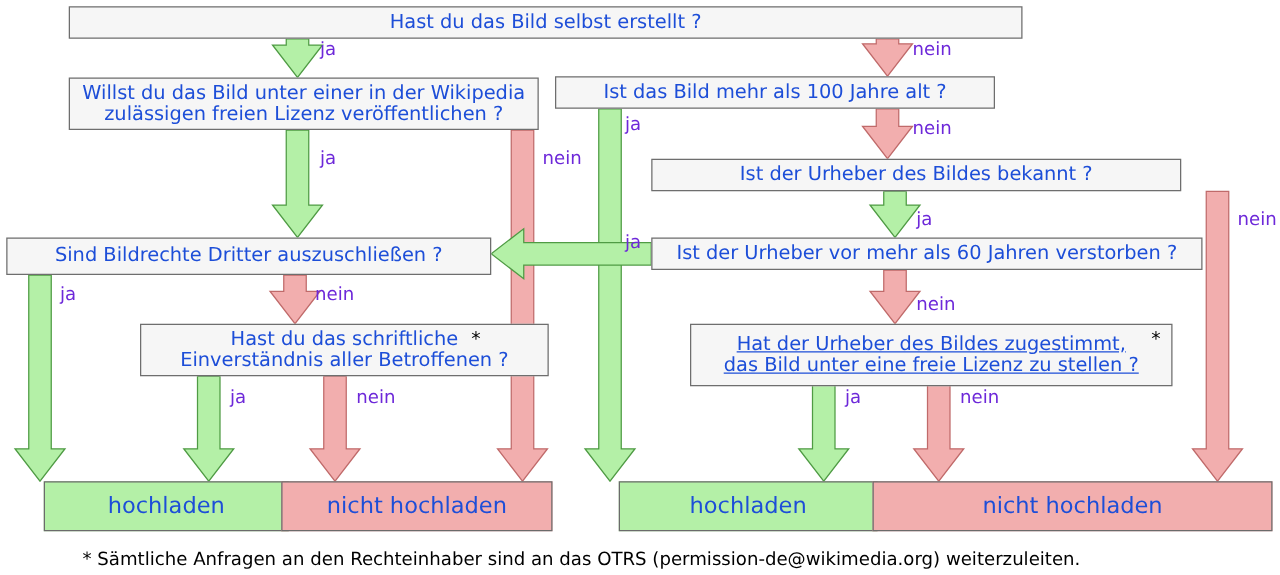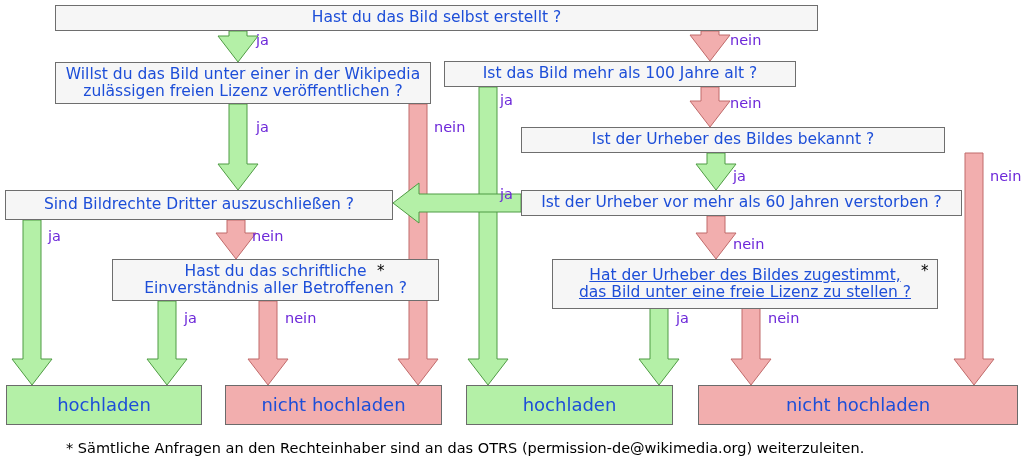--- a/index.html
+++ b/index.html
@@ -32,20 +32,21 @@
     line-height: 1.12;
     white-space: pre-line;
     z-index: 3;
   }
   .node.terminal {
     font-size: 18px;
     border: 1px solid #6b6b6b;
   }
   .node.terminal.green {
     background: #b4f0a7;
+    margin-left: 29px;
   }
   .node.terminal.red {
     background: #f2aeae;
   }
   .edge-label {
     position: absolute;
     font-size: 14.5px;
     color: #6d28d9;
     z-index: 4;
     white-space: nowrap;

